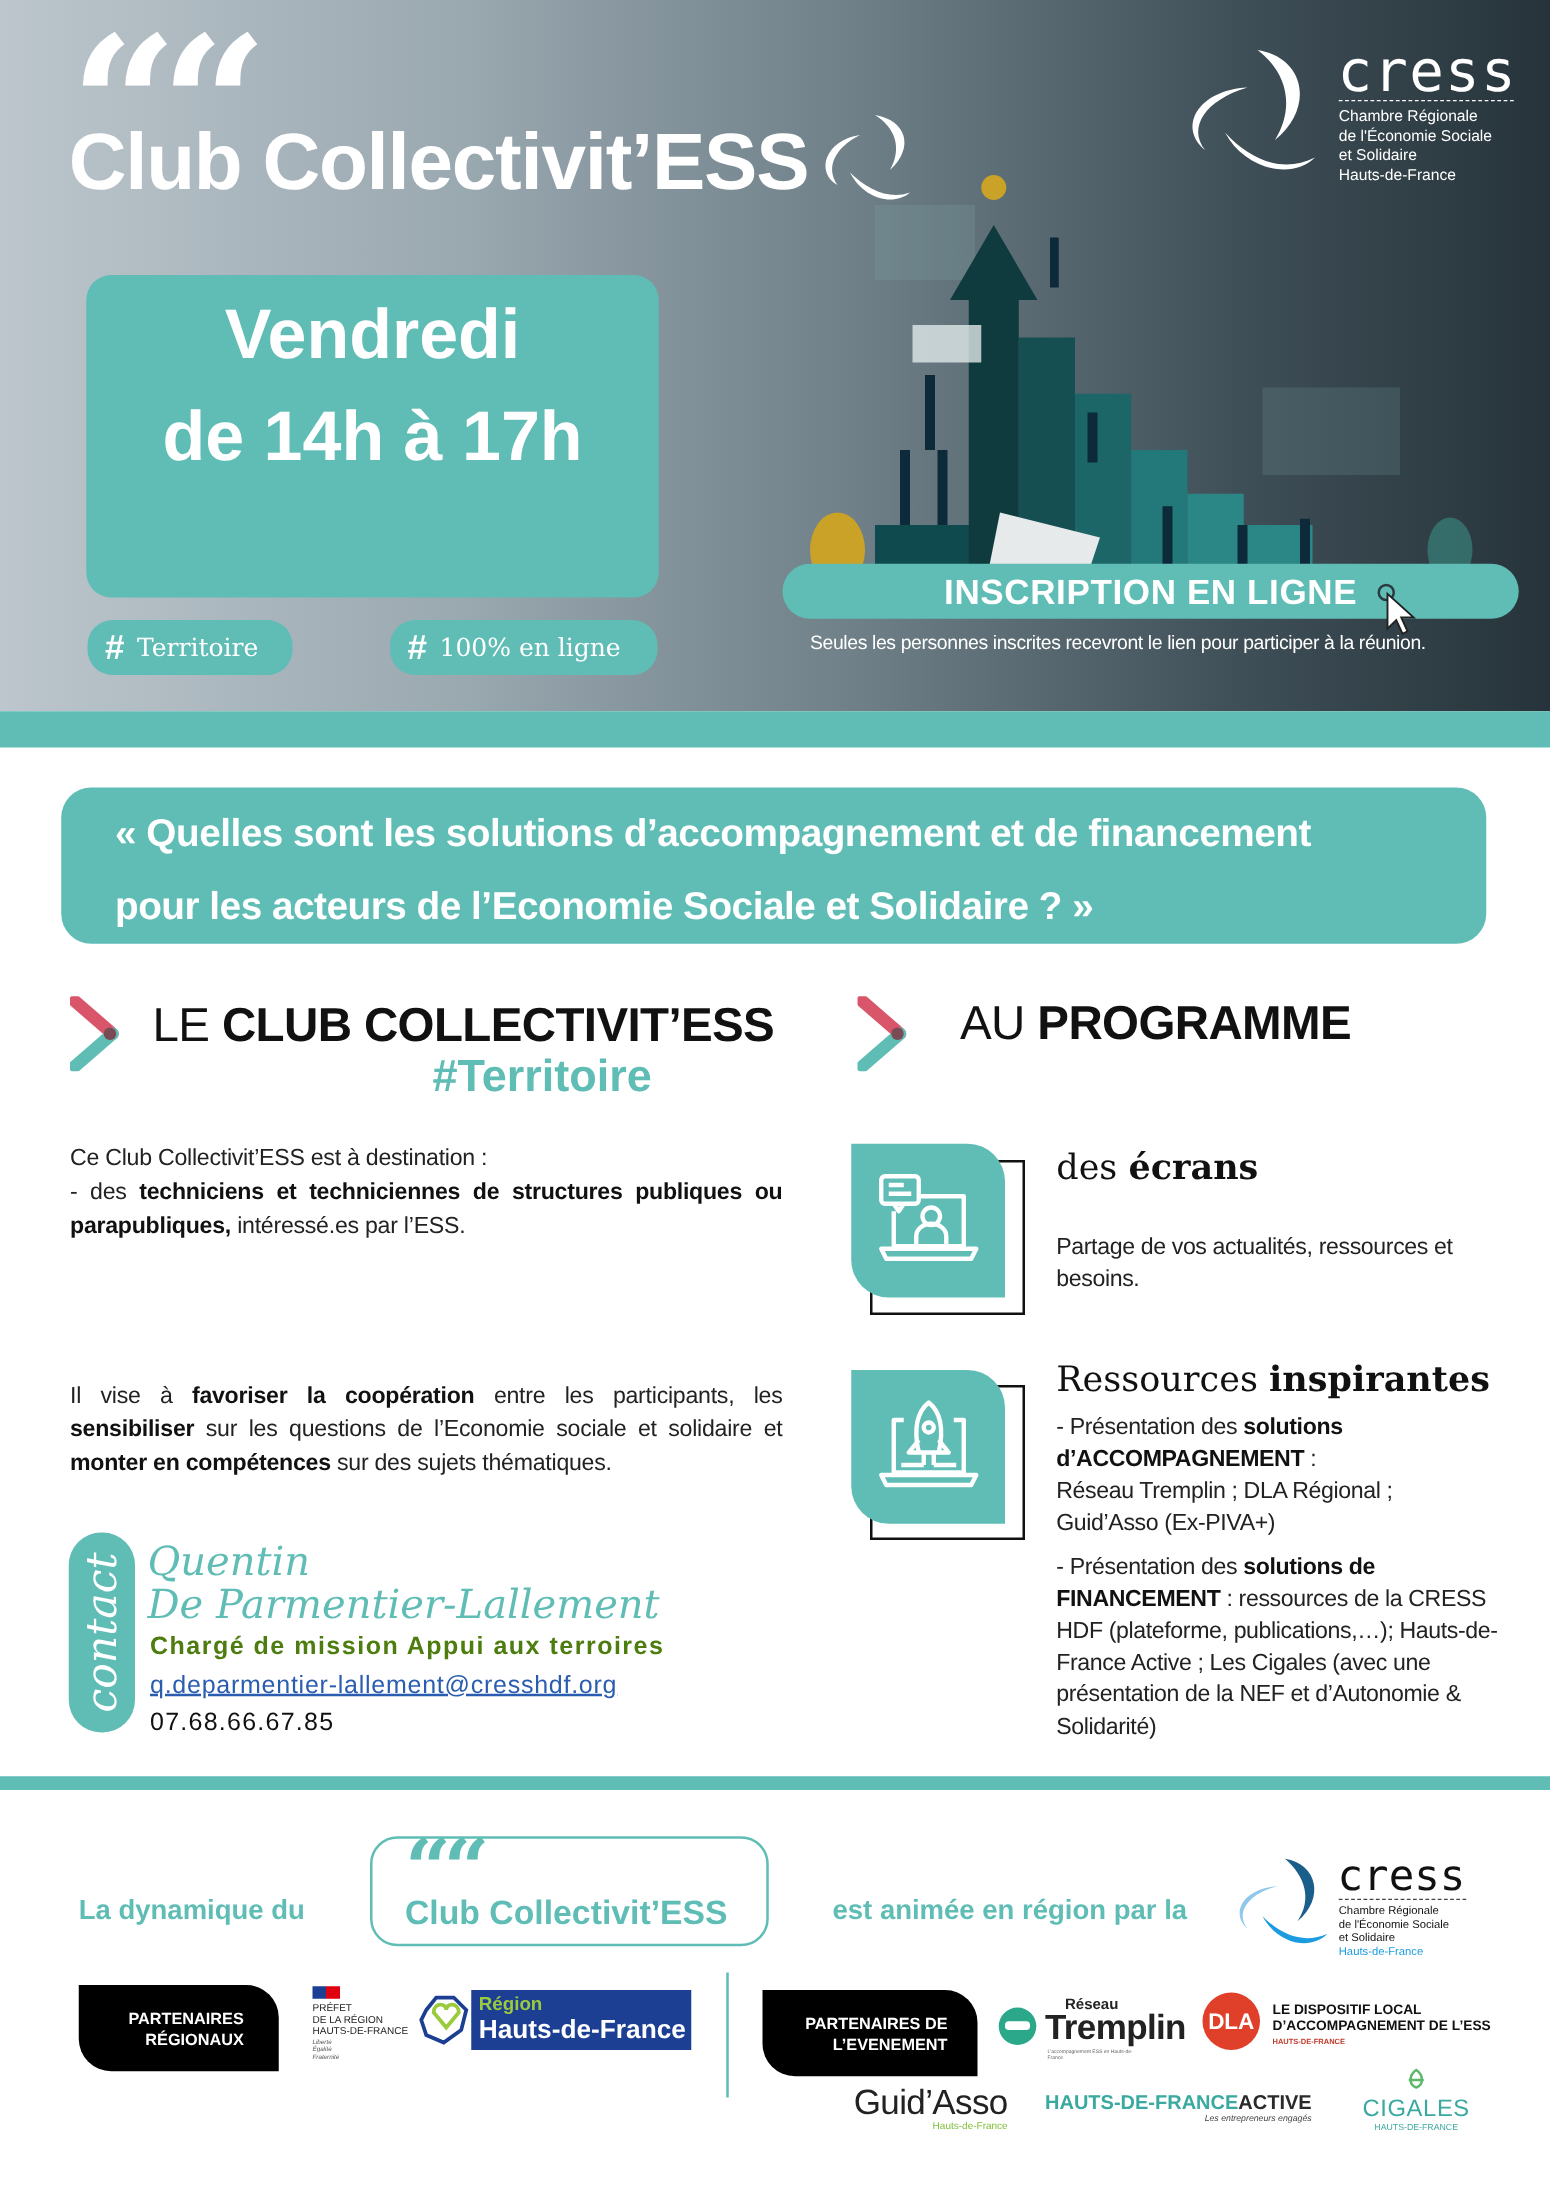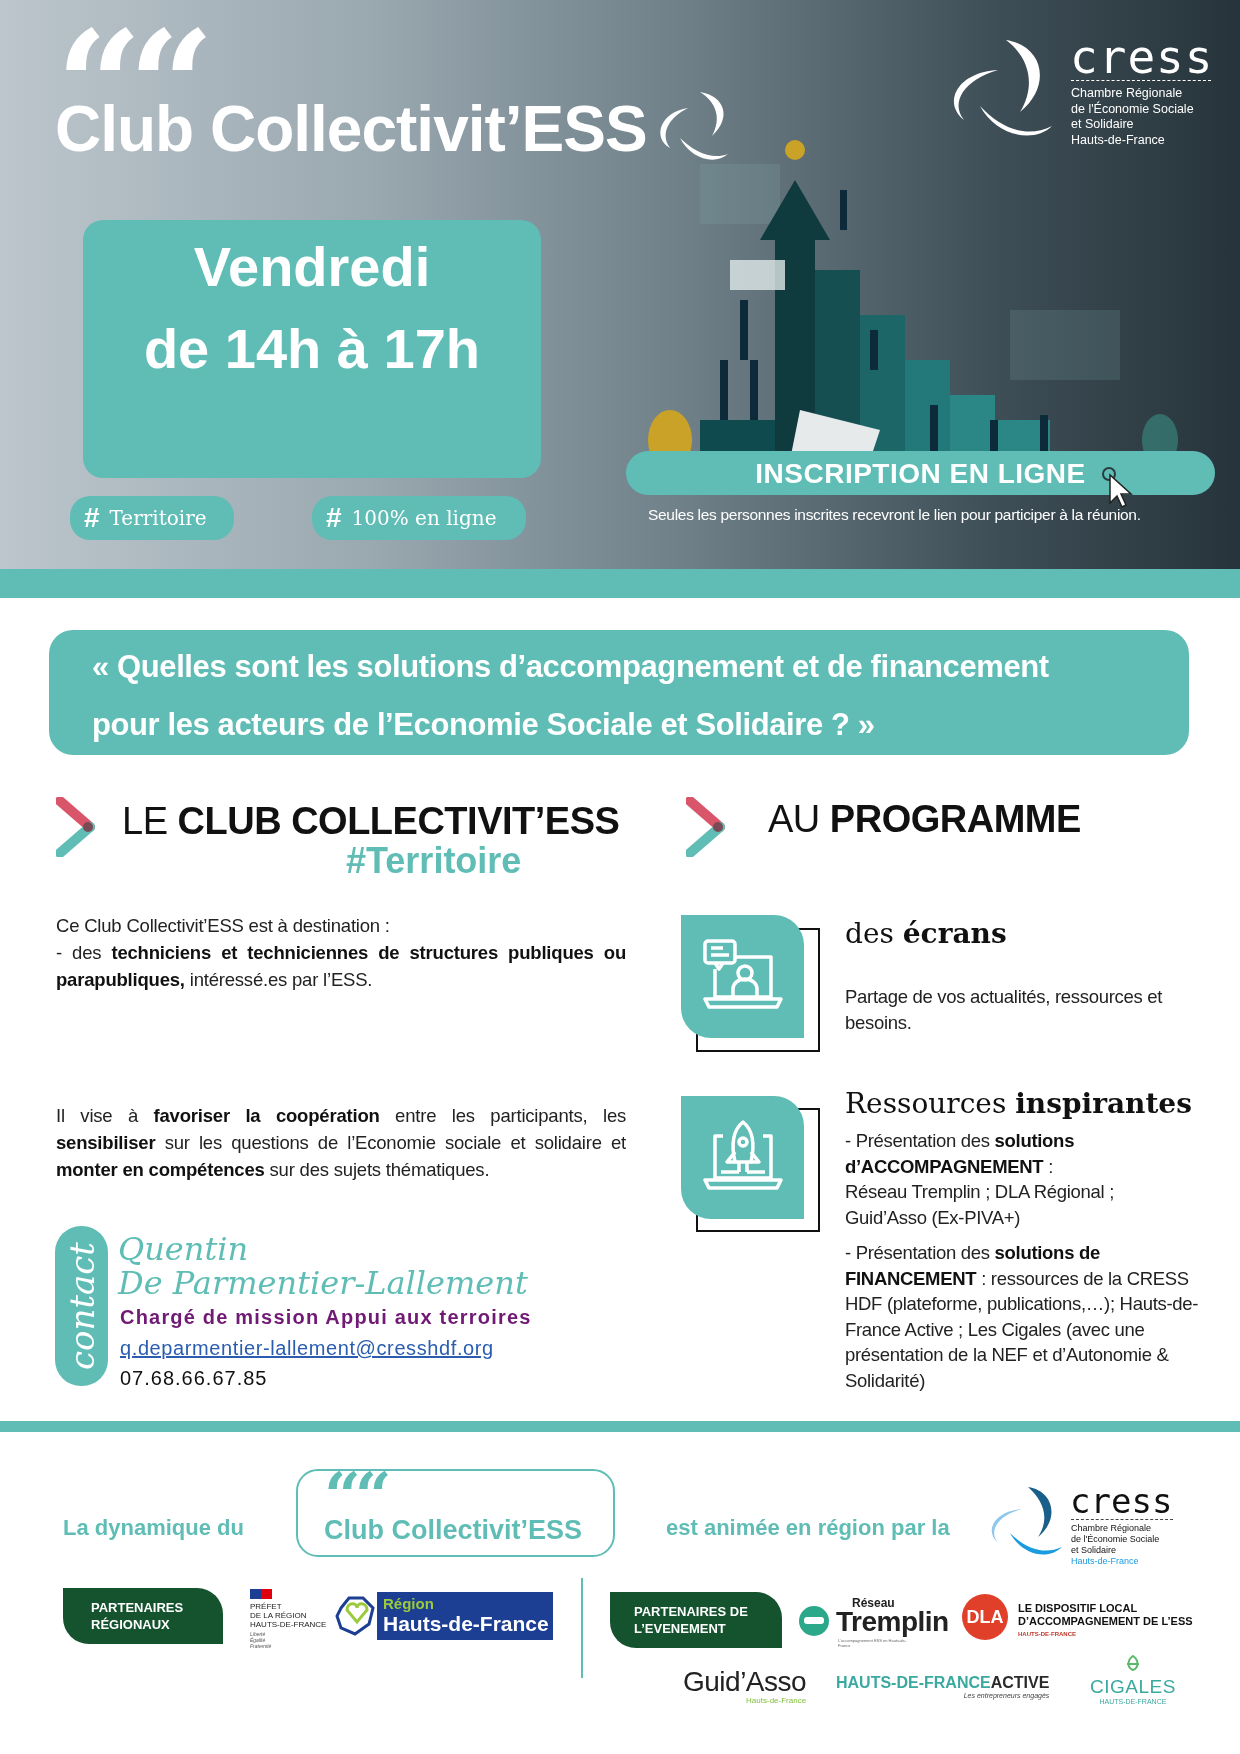--- a/index.html
+++ b/index.html
@@ -8,21 +8,21 @@
   
   #header{left:0;top:0;width:1240px;height:569px;background:linear-gradient(90deg,#bcc6cc 0%,#9aa8b0 30%,#6f8088 55%,#3f4f57 80%,#26333a 100%);overflow:hidden;}
   .quote-mark{left:56px;top:10px;font-size:150px;line-height:150px;font-weight:bold;color:#fff;font-family:"DejaVu Serif",serif;letter-spacing:-14px;}
   .main-title{left:55px;top:92px;font-size:64px;font-weight:bold;color:#fff;letter-spacing:-1px;white-space:nowrap;}
   .swirl-small{left:650px;top:88px;width:90px;height:80px;}
   .cress-logo{left:940px;top:32px;width:280px;height:120px;}
   .cress-logo .cress-word{position:absolute;left:130px;top:-2px;font-size:46px;color:#fff;font-family:"DejaVu Sans Mono",monospace;letter-spacing:1px;}
   .cress-logo .dash{position:absolute;left:131px;top:48px;width:140px;border-top:1px dashed #fff;}
   .cress-logo .lines{position:absolute;left:131px;top:54px;font-size:12.5px;line-height:15.5px;color:#fff;}
   .illus{left:640px;top:120px;width:560px;height:340px;}
-  .date-box{left:69px;top:220px;width:458px;height:258px;background:#5fbdb5;border-radius:20px;color:#fff;text-align:center;font-weight:bold;margin-left:14px;}
+  .date-box{left:69px;top:220px;width:458px;height:258px;background:#5fbdb5;border-radius:20px;color:#fff;text-align:center;font-weight:bold;}
   .date-box div{font-size:56px;line-height:82px;}
   .date-box .l1{margin-top:6px;}
   .tag{top:496px;height:44px;background:#5fbdb5;border-radius:20px;color:#fff;font-family:"DejaVu Serif",serif;font-size:20px;display:flex;align-items:center;padding:0 14px;box-sizing:border-box;}
   .tag .hash{font-family:"Liberation Sans",sans-serif;font-weight:bold;font-size:28px;margin-right:10px;}
   .tag1{left:70px;width:164px;}
   .tag2{left:312px;width:214px;}
   .inscription{left:626px;top:451px;width:589px;height:44px;background:#5fbdb5;border-radius:22px;color:#fff;font-weight:bold;font-size:28px;text-align:center;line-height:46px;letter-spacing:0.5px;}
   .cursor{left:1100px;top:465px;width:36px;height:44px;}
   .insc-note{left:648px;top:506px;font-size:15.5px;color:#fff;white-space:nowrap;letter-spacing:-0.3px;}
   .teal-band{left:0;top:569px;width:1240px;height:29px;background:#5fbdb5;}
@@ -32,21 +32,21 @@
   .chev{width:40px;height:60px;}
   .sec-title{font-size:38px;color:#111;white-space:nowrap;letter-spacing:-0.5px;}
   .sec-title b{font-weight:bold;}
   .sec-sub{color:#5fbdb5;font-weight:bold;font-size:36px;}
   .body-text{left:56px;width:570px;font-size:18.5px;line-height:27px;color:#222;text-align:justify;letter-spacing:-0.2px;}
   .body-text b{font-weight:bold;color:#111;}
   
   .contact-tab{left:55px;top:1226px;width:53px;height:160px;background:#5fbdb5;border-radius:26px 26px 26px 26px;}
   .contact-tab span{position:absolute;left:50%;top:50%;transform:translate(-50%,-50%) rotate(-90deg);color:#fff;font-family:"DejaVu Serif",serif;font-style:italic;font-size:34px;white-space:nowrap;}
   .contact-name{left:118px;top:1232px;color:#5fbdb5;font-family:"DejaVu Serif",serif;font-style:italic;font-size:32px;line-height:34px;}
-  .contact-role{left:120px;top:1306px;font-size:20px;font-weight:bold;letter-spacing:1.2px;color:#701a75;}
+  .contact-role{left:120px;top:1306px;font-size:20px;font-weight:bold;letter-spacing:1.2px;color:#4d7c0f;}
   .contact-email{left:120px;top:1337px;font-size:20px;color:#2a5db0;text-decoration:underline;letter-spacing:0.6px;}
   .contact-phone{left:120px;top:1367px;font-size:20px;color:#111;letter-spacing:1px;}
   
   .prog-icon-outline{width:124px;height:124px;border:2px solid #111;box-sizing:border-box;}
   .prog-icon{width:123px;height:123px;background:#5fbdb5;border-radius:0 30px 0 30px;display:flex;align-items:center;justify-content:center;}
   .prog-title{left:845px;font-family:"DejaVu Serif",serif;font-size:28px;line-height:32px;color:#111;white-space:nowrap;}
   .prog-title b{font-weight:bold;}
   .prog-text{left:845px;width:390px;font-size:18.5px;line-height:25.5px;color:#222;letter-spacing:-0.3px;}
   .prog-text b{font-weight:bold;color:#111;}
   
@@ -54,21 +54,21 @@
   .dyn-label{left:63px;top:1515px;color:#5fbdb5;font-weight:bold;font-size:22px;}
   .club-box{left:296px;top:1469px;width:319px;height:88px;border:2px solid #5fbdb5;border-radius:22px;box-sizing:border-box;}
   .club-box .q{position:absolute;left:26px;top:-10px;font-family:"DejaVu Serif",serif;font-weight:bold;font-size:64px;color:#5fbdb5;letter-spacing:-6px;line-height:70px;}
   .club-box .t{position:absolute;left:26px;top:44px;font-size:27px;font-weight:bold;color:#5fbdb5;white-space:nowrap;}
   .animated-label{left:666px;top:1515px;color:#5fbdb5;font-weight:bold;font-size:22px;}
   .cress-footer{left:982px;top:1485px;width:200px;height:80px;}
   .cress-footer .cress-word{position:absolute;left:88px;top:-4px;font-size:34px;color:#111;font-family:"DejaVu Sans Mono",monospace;}
   .cress-footer .dash{position:absolute;left:89px;top:34px;width:102px;border-top:1px dashed #444;}
   .cress-footer .lines{position:absolute;left:89px;top:38px;font-size:9px;line-height:11px;color:#111;}
   .cress-footer .lines .hdf{color:#1b9be0;}
-  .partner-pill{height:56px;background:#14532d;border-radius:0 26px 0 26px;color:#fff;font-weight:bold;font-size:13px;line-height:17px;display:flex;align-items:center;justify-content:center;text-align:left;}
+  .partner-pill{height:69px;background:#000000;border-radius:0 26px 0 26px;color:#fff;font-weight:bold;font-size:13px;line-height:17px;display:flex;align-items:center;justify-content:center;text-align:right;}
   .pill1{left:63px;top:1588px;width:160px;}
   .pill2{left:610px;top:1592px;width:172px;}
   .divider{left:581px;top:1578px;width:2px;height:100px;background:#5fbdb5;}
   .logo-text{font-size:9px;line-height:10px;color:#222;}
   .region-logo{left:335px;top:1592px;width:218px;height:48px;}
   .region-blue{position:absolute;left:42px;top:0;width:176px;height:48px;background:#1c3f94;}
   .region-blue .r1{position:absolute;left:6px;top:3px;color:#9bcb3c;font-weight:bold;font-size:15px;}
   .region-blue .r2{position:absolute;left:6px;top:20px;color:#fff;font-weight:bold;font-size:21px;white-space:nowrap;}
   .tremplin{left:798px;top:1600px;width:150px;height:50px;}
   .dla{left:962px;top:1594px;width:220px;height:50px;}

